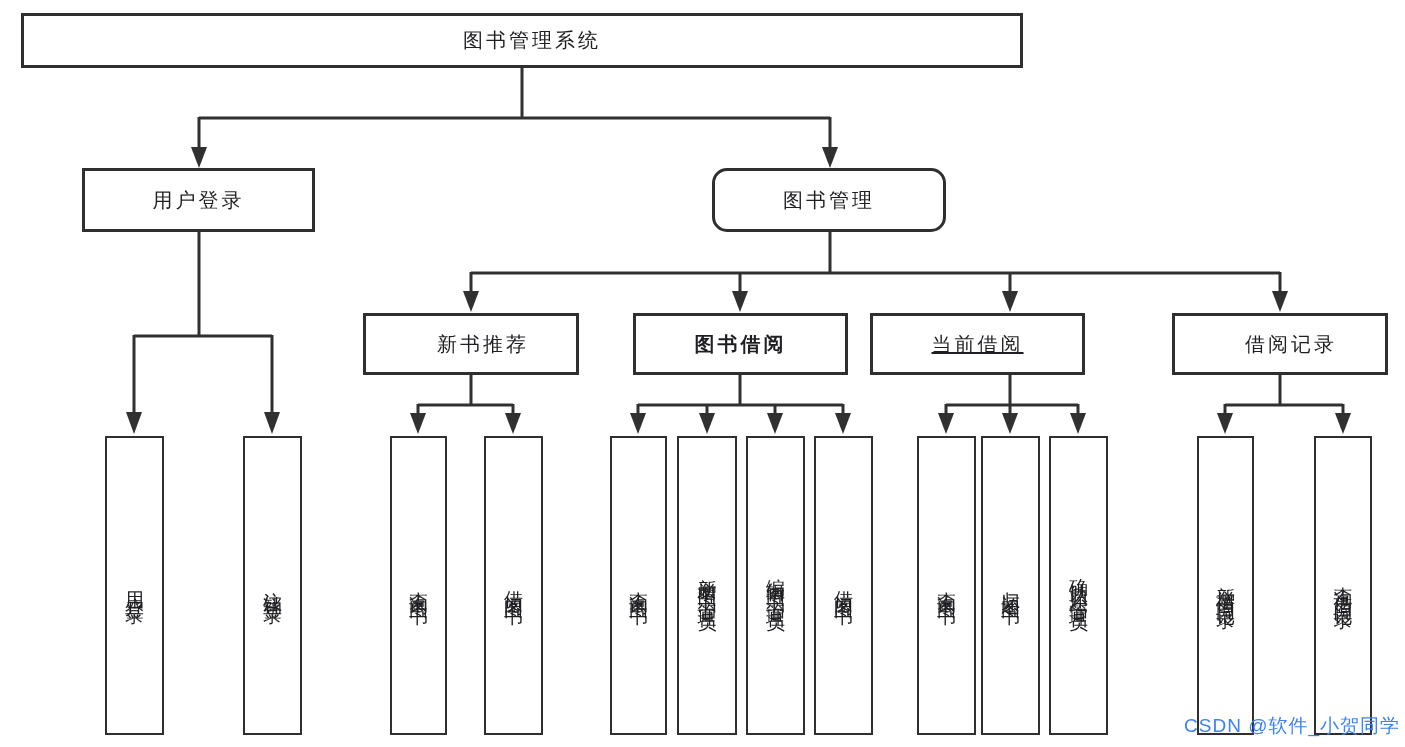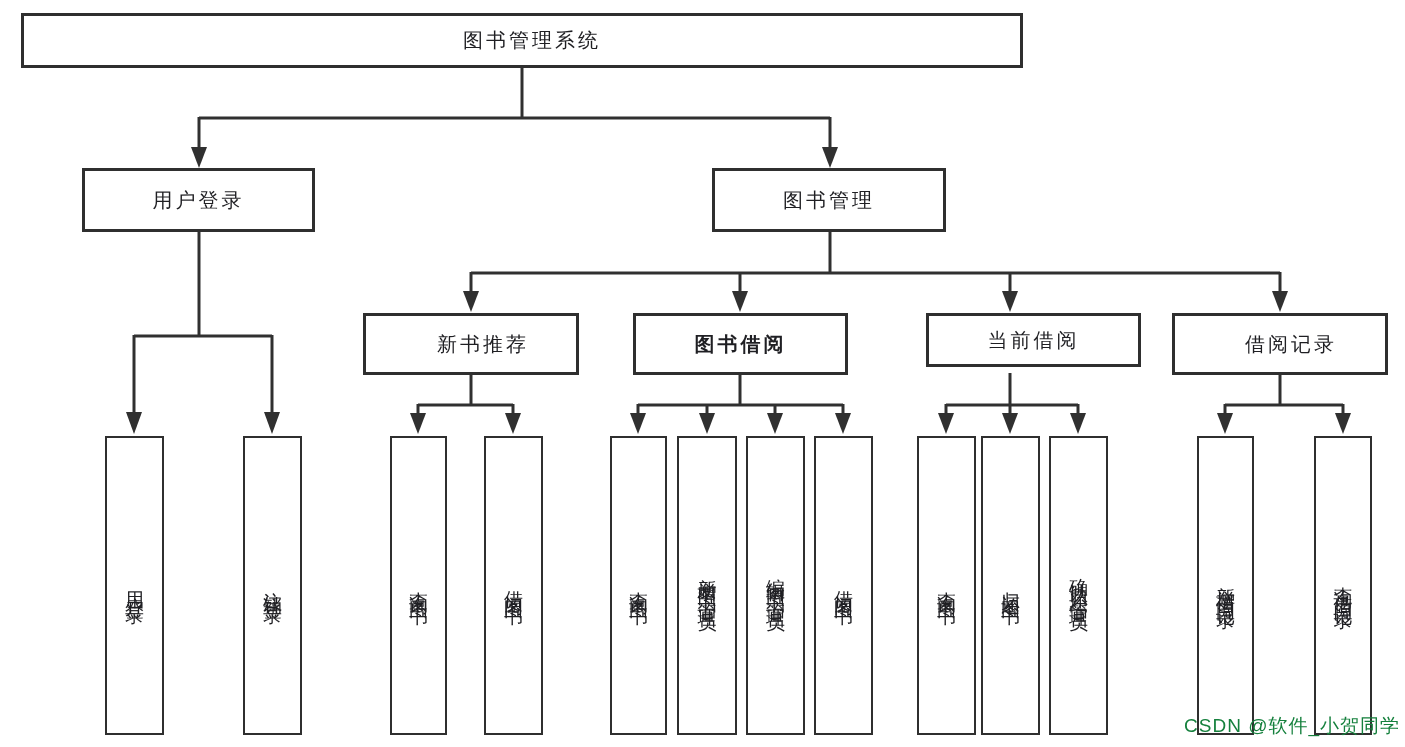--- a/index.html
+++ b/index.html
@@ -51,21 +51,21 @@
     letter-spacing: 5px;
     font-size: 19px;
     white-space: normal;
   }
   #watermark {
     position: absolute;
     right: 5px;
     top: 713px;
     font-size: 19px;
     letter-spacing: 1px;
-    color: #15803d;
+    color: #3b82f6;
     text-align: center;
   }
 </style>
 </head>
 <body>
 
 <div id="canvas">
 
   <svg id="connectors" viewBox="0 0 1405 747">
 
@@ -125,25 +125,25 @@
     <line x1="1225" y1="405" x2="1343" y2="405"></line>
     <line x1="1225" y1="404" x2="1225" y2="414"></line>
     <polygon points="1217,413 1233,413 1225,434"></polygon>
     <line x1="1343" y1="404" x2="1343" y2="414"></line>
     <polygon points="1335,413 1351,413 1343,434"></polygon>
   </svg>
 
   <div class="node" style="left:21px; top:13px; width:1002px; height:55px;padding-left:20px;">图书管理系统</div>
 
   <div class="node" style="left:82px; top:168px; width:233px; height:64px;">用户登录</div>
-  <div class="node" style="left:712px; top:168px; width:234px; height:64px;">图书管理</div>
+  <div class="node" style="left:712px; top:168px; width:234px; height:64px;border-radius:15px;">图书管理</div>
 
   <div class="node" style="left:363px; top:313px; width:216px; height:62px;padding-left:24px;">新书推荐</div>
   <div class="node" style="left:633px; top:313px; width:215px; height:62px;font-weight:bold;">图书借阅</div>
-  <div class="node" style="left:926px; top:313px; width:215px; height:54px;">当前借阅</div>
+  <div class="node" style="left:870px; top:313px; width:215px; height:62px;text-decoration:underline;">当前借阅</div>
   <div class="node" style="left:1172px; top:313px; width:216px; height:62px;padding-left:22px;">借阅记录</div>
 
   <div class="node leaf" style="left:105px; top:436px; width:59px; height:299px;">用户登录</div>
   <div class="node leaf" style="left:243px; top:436px; width:59px; height:299px;">注销登录</div>
 
   <div class="node leaf" style="left:390px; top:436px; width:57px; height:299px;">查询图书</div>
   <div class="node leaf" style="left:484px; top:436px; width:59px; height:299px;">借阅图书</div>
 
   <div class="node leaf" style="left:610px; top:436px; width:57px; height:299px;">查询图书</div>
   <div class="node leaf" style="left:677px; top:436px; width:60px; height:299px;">新增图书（管理员）</div>

